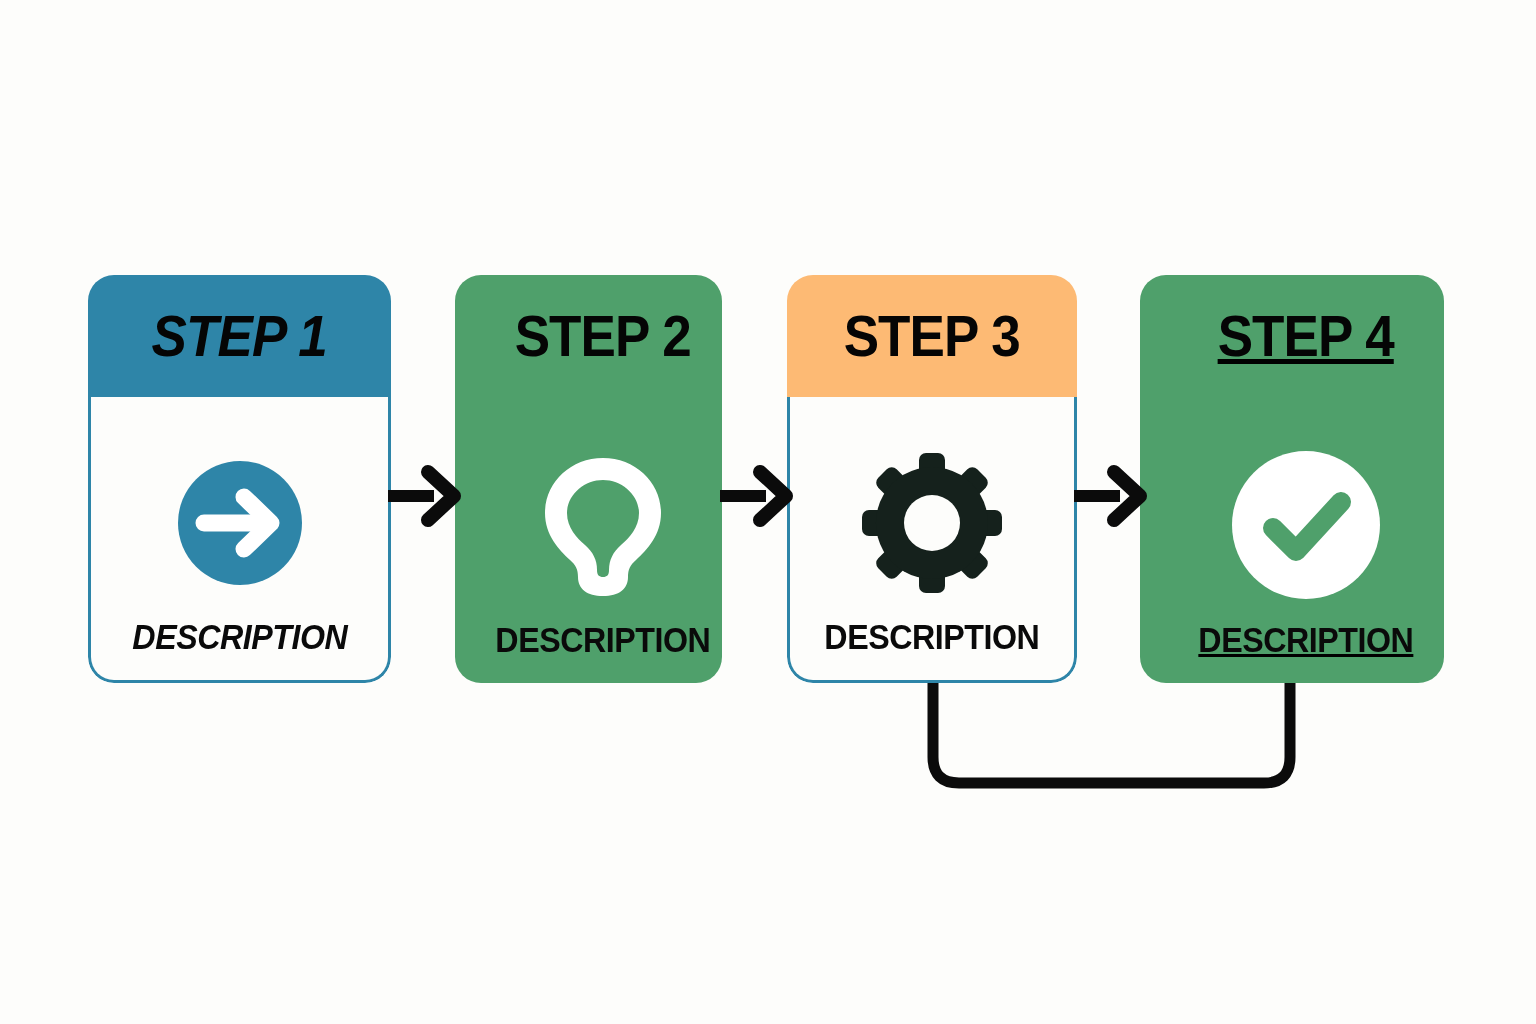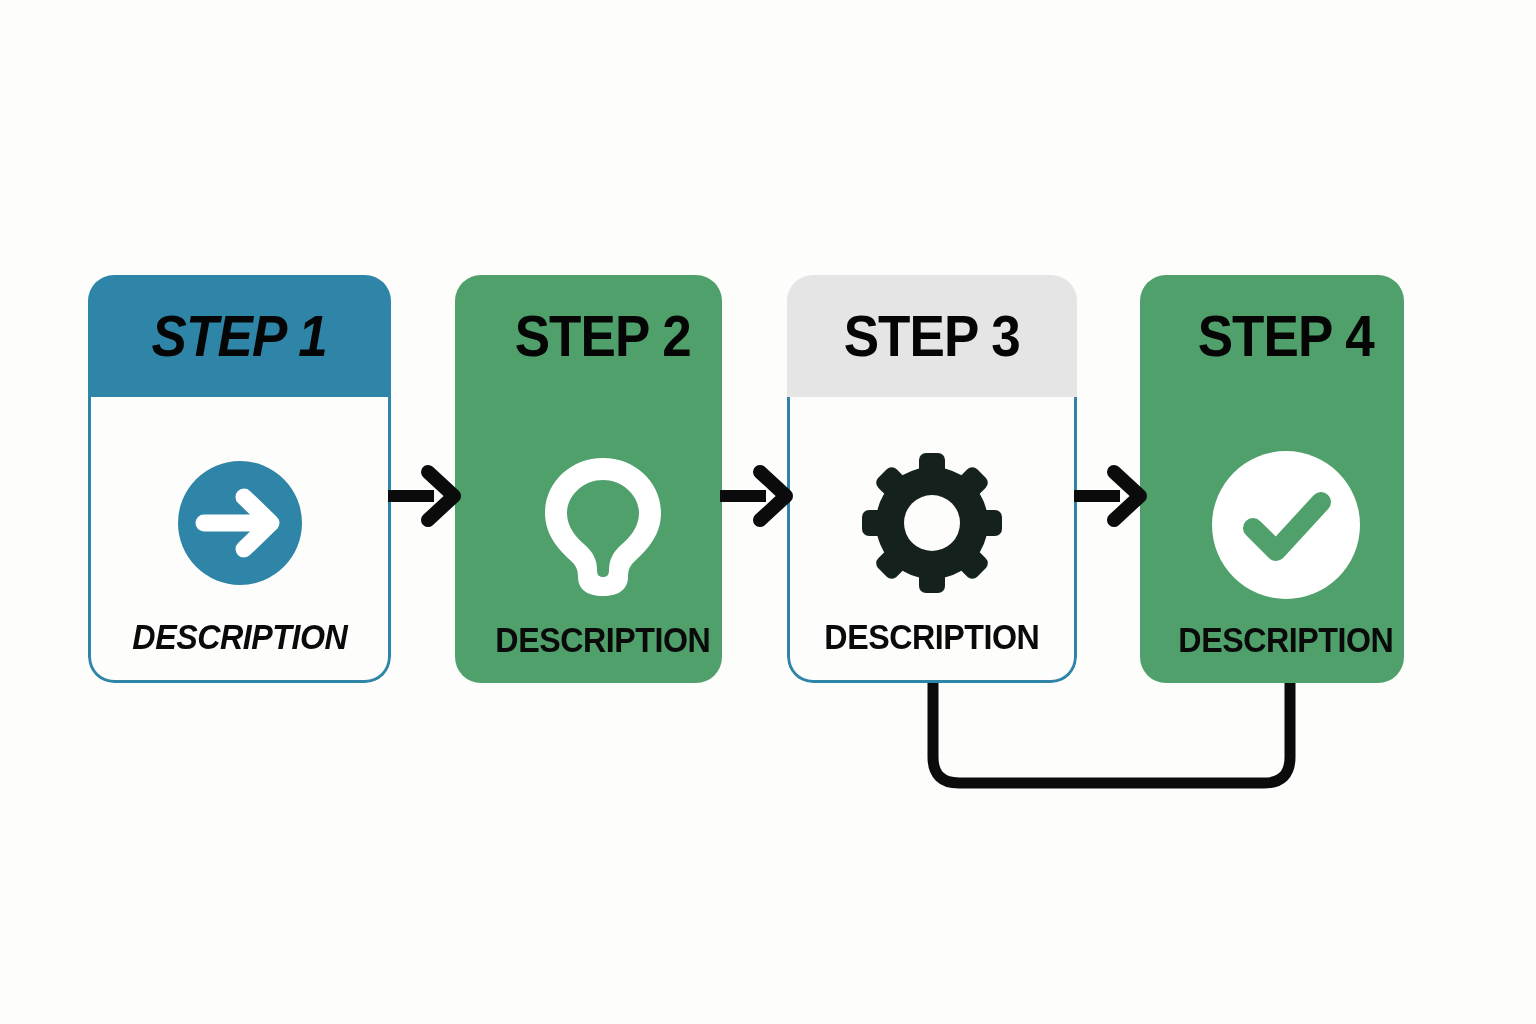--- a/index.html
+++ b/index.html
@@ -174,21 +174,21 @@
                    C 40 88 30 78 30 63
                    C 30 45 47 30 66 30
                    Z" fill="#ffffff" fill-rule="evenodd"></path>
         </svg>
       </div>
       <span class="step-desc">DESCRIPTION</span>
     </div>
   </div>
 
   <div class="step-card split" style="left:787px; top:275px; width:290px; height:408px;">
-    <div class="card-head" style="background:#e5e5e5;text-align:center;">
+    <div class="card-head" style="background:#fdba74;text-align:center;">
       <span class="step-title">STEP 3</span>
     </div>
     <div class="card-body">
       <div class="icon-wrap">
         <svg width="140" height="140" viewBox="0 0 140 140">
           <g fill="#15211c">
 
             <rect x="57" y="0" width="26" height="40" rx="7"></rect>
             <rect x="57" y="100" width="26" height="40" rx="7"></rect>
             <rect x="0" y="57" width="40" height="26" rx="7"></rect>
@@ -200,21 +200,21 @@
 
             <path d="M 70 14 A 56 56 0 1 1 69.9 14 Z"></path>
           </g>
           <circle cx="70" cy="70" r="28" fill="#fdfdfb"></circle>
         </svg>
       </div>
       <span class="step-desc">DESCRIPTION</span>
     </div>
   </div>
 
-  <div class="step-card solid" style="left:1140px; top:275px; width:264px; height:408px; background:#4fa06b;">
+  <div class="step-card solid" style="left:1140px; top:275px; width:304px; height:408px; background:#4fa06b;text-decoration:underline;">
     <div class="card-head">
       <span class="step-title">STEP 4</span>
     </div>
     <div class="card-body">
       <div class="icon-wrap">
         <svg width="150" height="150" viewBox="0 0 150 150">
           <circle cx="75" cy="75" r="74" fill="#ffffff"></circle>
           <path d="M 42 78 L 65 101 L 110 52" fill="none" stroke="#4fa06b" stroke-width="20" stroke-linecap="round" stroke-linejoin="round"></path>
         </svg>
       </div>

